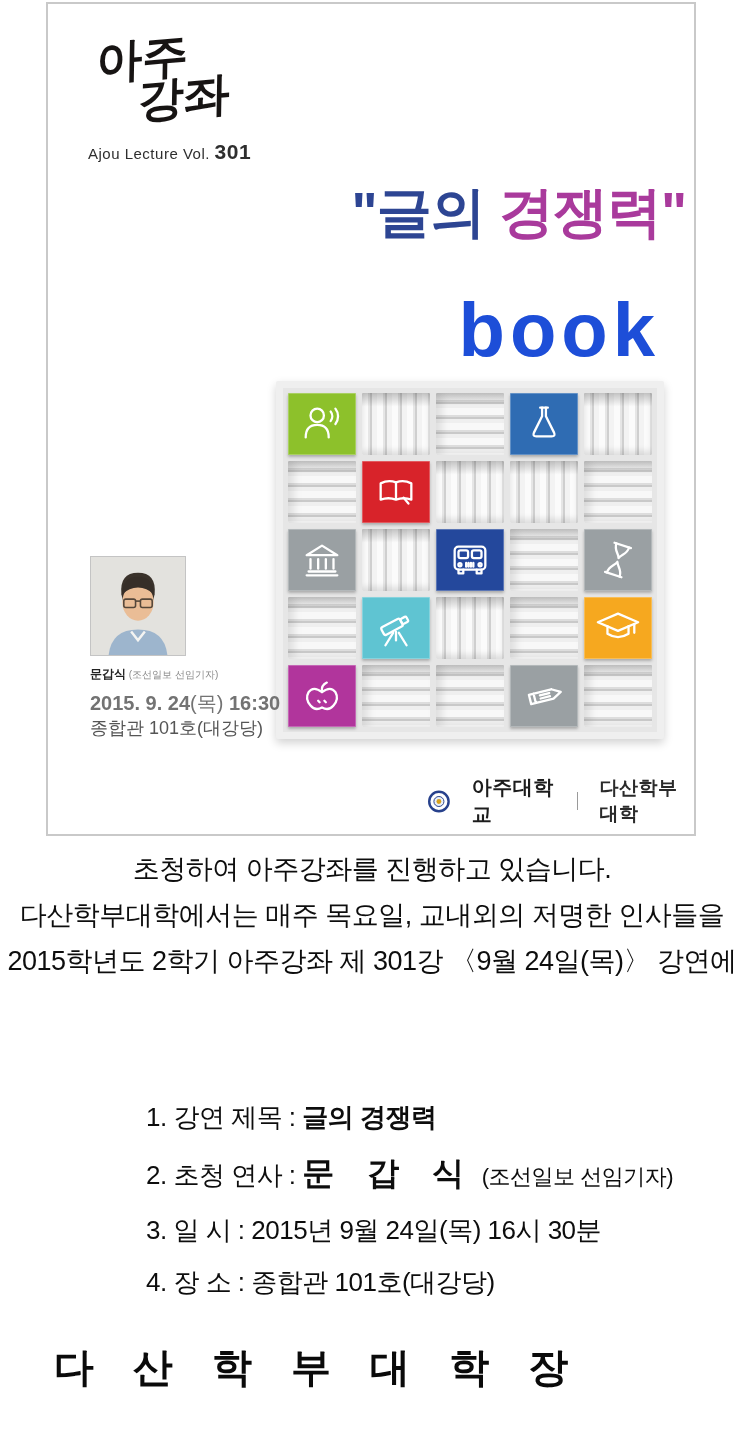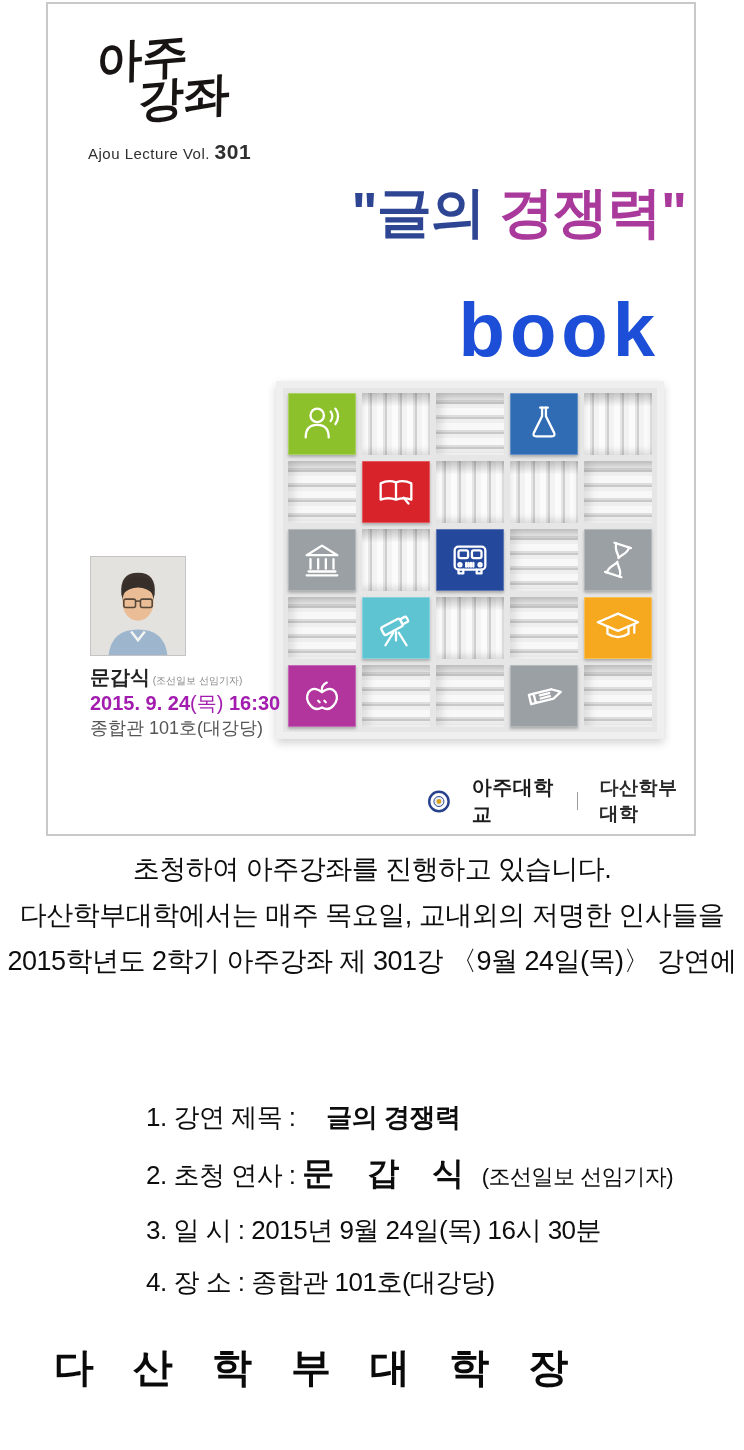--- a/index.html
+++ b/index.html
@@ -48,43 +48,43 @@
     box-shadow:inset 6px 0 8px rgba(0,0,0,.10); }
   .tile { display:flex; align-items:center; justify-content:center;
     box-shadow:inset 0 0 0 1px rgba(255,255,255,.25), 0 2px 3px rgba(0,0,0,.25); }
   .tile svg { width:46px; height:46px; stroke:#fff; fill:none;
     stroke-width:2.4; stroke-linecap:round; stroke-linejoin:round; }
 
   
   .photo { position:absolute; left:42px; top:552px; width:96px; height:100px;
     border:1px solid #c4c4c4; background:#e3e2de; }
   .sp-name { position:absolute; left:42px; top:660px; white-space:nowrap; }
-  .sp-name .nm { font-size:20px; font-weight:800; color:#222; }
+  .sp-name .nm { font-size:12px; font-weight:800; color:#222; }
   .sp-name .af { font-size:10px; color:#8a8a8a; }
   .sp-date { position:absolute; left:42px; top:686px; font-size:20px; font-weight:800;
-    color:#a21caf; white-space:nowrap; }
+    color:#737373; white-space:nowrap; }
   .sp-date .dy { font-weight:400; }
   .sp-loc { position:absolute; left:42px; top:712px; font-size:18px; color:#555; }
 
   
   .uni { position:absolute; left:380px; top:770px; display:flex; align-items:center; gap:22px;justify-content:space-between; }
   .uni .emb { width:27px; height:27px; }
   .uni .un { font-size:20px; font-weight:800; color:#1c1c1c; letter-spacing:0.5px; }
   .uni .dv { width:1px; height:18px; background:#9a9a9a; }
   .uni .cg { font-size:19px; font-weight:600; color:#2a2a2a; letter-spacing:0.5px; }
 
   
   .intro { position:absolute; left:0; top:846px; width:744px; text-align:center;
     font-size:27px; line-height:46px; font-weight:500; color:#0d0d0d; letter-spacing:-0.5px; }
 
   .details { position:absolute; left:146px; top:1100px; font-size:26px; color:#0d0d0d;
     letter-spacing:-0.5px; }
   .d-item { margin-bottom:17px; white-space:nowrap; }
   .d-item .lab { font-weight:500; }
-  .d-item .val-b { font-weight:800;margin-left:24px; }
+  .d-item .val-b { font-weight:800; }
   .d-item .val-n { font-weight:500; }
   .d-item .name { font-size:32px; font-weight:600; letter-spacing:12px; }
   .d-item .note { font-size:22px; font-weight:500; }
 
   .signature { position:absolute; left:0; top:1340px; width:636px; text-align:center;
     font-size:40px; font-weight:800; color:#0a0a0a; letter-spacing:14px; }
 </style>
 </head>
 <body>
 

